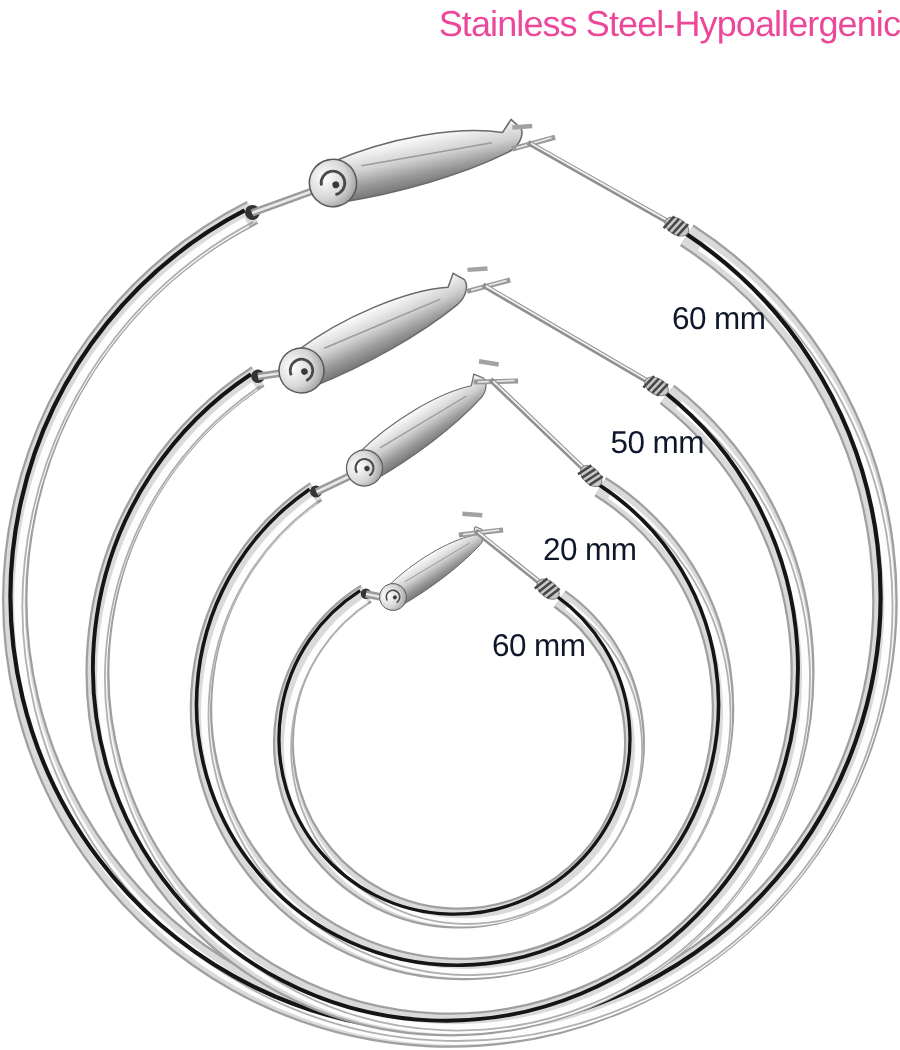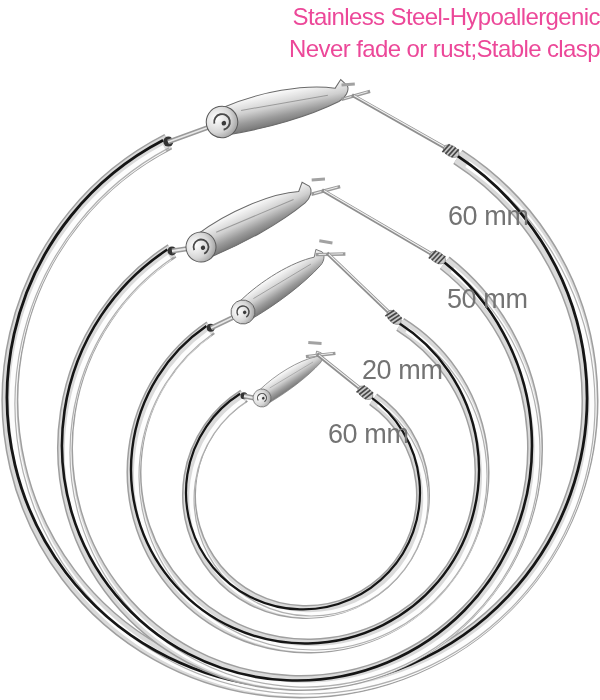--- a/index.html
+++ b/index.html
@@ -10,25 +10,25 @@
   #title-block{
     position:absolute;top:0;left:0;width:600px;text-align:right;
     padding-top:1px;color:#ec4899;
   }
   .title-line{
     font-size:24px;line-height:32px;letter-spacing:-0.6px;font-weight:400;
     white-space:nowrap;
   }
   #hoops-svg{position:absolute;top:0;left:0;}
   .size-label{
-    position:absolute;font-size:27px;letter-spacing:-0.4px;color:#737373;
+    position:absolute;font-size:21px;letter-spacing:-0.4px;color:#0f172a;
     white-space:nowrap;font-weight:400;
   }
   #size-label-60{left:448px;top:201px;}
-  #size-label-50{left:407px;top:284px;margin-left:40px;}
+  #size-label-50{left:407px;top:284px;}
   #size-label-40{left:362px;top:355px;}
   #size-label-30{left:328px;top:419px;}
 </style>
 </head>
 <body>
 
 <div id="stage">
 
   <svg id="hoops-svg" width="600" height="700" viewBox="0 0 600 700">
       <defs>
@@ -158,20 +158,19 @@
           <line x1="57.2" y1="-5.2" x2="54.8" y2="5.2" stroke="#474747" stroke-width="1.7"></line>
           <line x1="60.7" y1="-5.2" x2="58.3" y2="5.2" stroke="#474747" stroke-width="1.7"></line>
           <line x1="64.2" y1="-5.2" x2="61.8" y2="5.2" stroke="#474747" stroke-width="1.7"></line>
           <line x1="67.7" y1="-5.2" x2="65.3" y2="5.2" stroke="#474747" stroke-width="1.7"></line>
         </g>
       </g>
     </svg>
 
   <div id="title-block">
     <div class="title-line">Stainless Steel-Hypoallergenic</div>
-    <div class="title-line">Never fade or rust;Stable clasp</div>
   </div>
 
   <div class="size-label" id="size-label-60">60 mm</div>
   <div class="size-label" id="size-label-50">50 mm</div>
   <div class="size-label" id="size-label-40">20 mm</div>
   <div class="size-label" id="size-label-30">60 mm</div>
 </div>
 
 </body></html>

